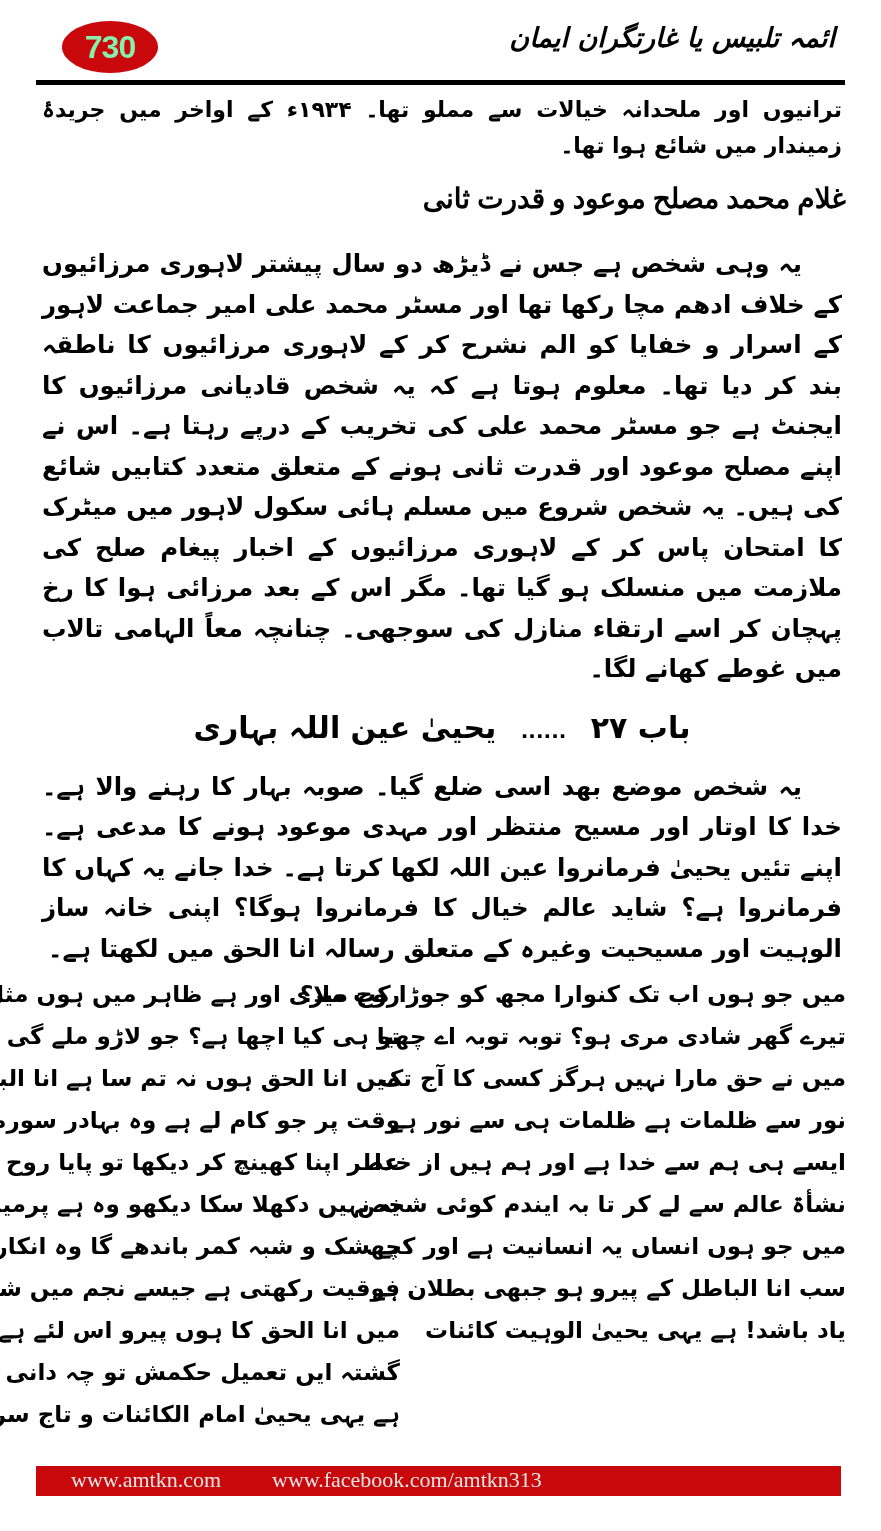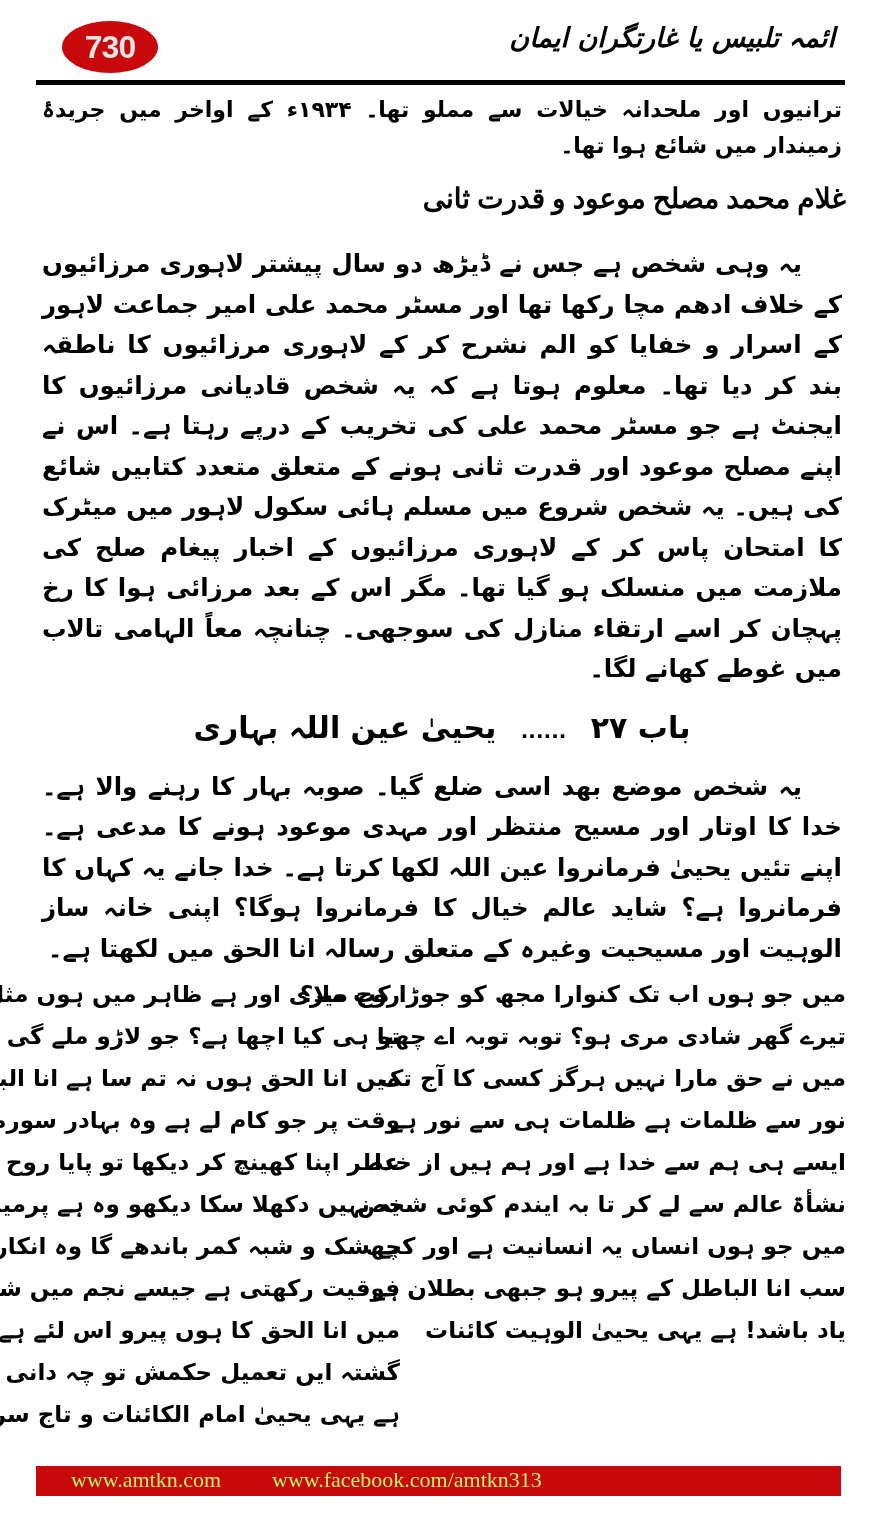--- a/index.html
+++ b/index.html
@@ -7,21 +7,21 @@
       width: 881px; height: 1531px; position: relative; overflow: hidden;
       font-family: "DejaVu Sans", sans-serif; color: #000;
     }
     .page-header { position: absolute; left: 0; top: 0; width: 881px; height: 82px; }
     .page-number-badge {
       position: absolute; left: 62px; top: 21px; width: 96px; height: 52px;
       background: #c8080b; border-radius: 50%;
       display: flex; align-items: center; justify-content: center;
     }
     .page-number-badge span {
-      color: #e5e5e5; font-family: "Liberation Sans", sans-serif; font-weight: bold;
+      color: #86efac; font-family: "Liberation Sans", sans-serif; font-weight: bold;
       font-size: 32px; letter-spacing: -1px;
     }
     .book-title {
       position: absolute; right: 46px; top: 22px; direction: rtl;
       color: #000000; font-family: "DejaVu Sans", sans-serif; font-weight: bold;
       font-size: 27px; font-style: italic;
     }
     .header-rule { position: absolute; left: 36px; top: 80px; width: 809px; height: 5px; background: #000; }
 
     .content { position: absolute; left: 38px; top: 88px; width: 808px; direction: rtl; }
@@ -47,21 +47,21 @@
       text-align: justify; text-align-last: justify;
     }
     .poem-col.first { padding-left: 42px; box-sizing: border-box; }
     .poem-col.second { padding-right: 42px; box-sizing: border-box; }
 
     .footer-bar {
       position: absolute; left: 36px; top: 1466px; width: 805px; height: 30px;
       background: #c8080b; display: flex; align-items: center;
     }
     .footer-bar .link {
-      position: absolute; color: #bef264; font-family: "Liberation Serif", serif; font-size: 22px;
+      position: absolute; color: #e5e5e5; font-family: "Liberation Serif", serif; font-size: 22px;
       top: 1px;
     }
     .footer-bar .link-website { left: 35px; }
     .footer-bar .link-facebook { left: 236px; }
   </style>
 </head>
 <body>
 
 <header class="page-header">
   <div class="page-number-badge">

